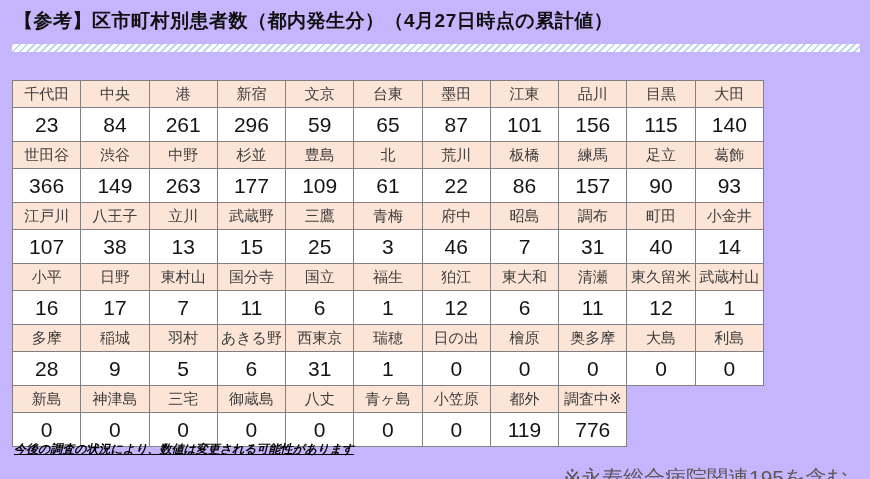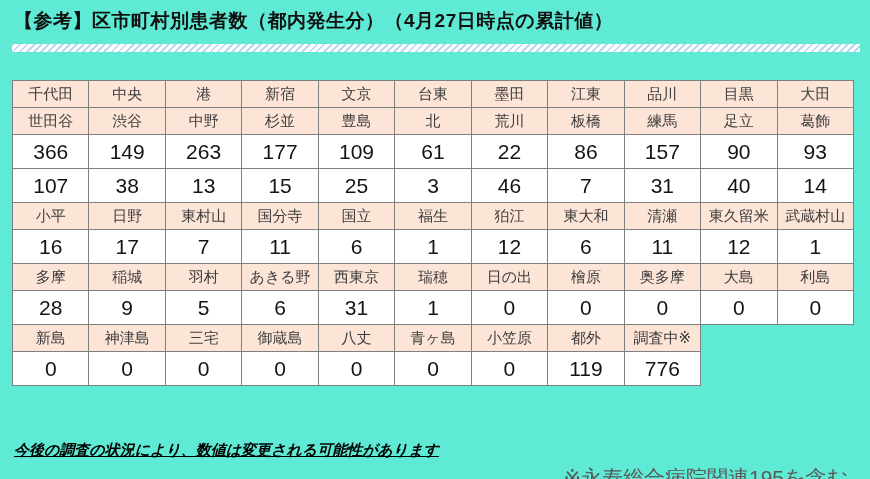--- a/index.html
+++ b/index.html
@@ -2,21 +2,21 @@
 <html lang="ja" style="--header-fill: #fce4d6; --inner-border: #808080; --outer-border: #595959; --divider-stripe: #bdd7ee; --title-text: #111111; --footnote-text: #595959;"><head>
 <meta charset="utf-8">
 <style>
   html, body { margin: 0; padding: 0; }
   body {
     width: 870px; height: 479px;
     background: #ffffff;
     font-family: "Liberation Sans", "DejaVu Sans", sans-serif;
     overflow: hidden;
   }
-  .page { position: relative; width: 870px; height: 479px; background: #5eead4; }
+  .page { position: relative; width: 870px; height: 479px; background: #c4b5fd; }
 
   .title {
     position: absolute; left: 14px; top: 8px;
     font-size: 19px; font-weight: 700;
     color: var(--title-text, #111111);
     letter-spacing: 0.5px;
     white-space: nowrap;
   }
 
   .divider {
@@ -26,21 +26,21 @@
       135deg,
       var(--divider-stripe, #bdd7ee) 0px,
       var(--divider-stripe, #bdd7ee) 2px,
       #ffffff 2px,
       #ffffff 5px
     );
   }
 
   table.patients-table {
     position: absolute; left: 12px; top: 80px;
-    width: 842px;
+    width: 752px;
     border-collapse: collapse;
     table-layout: fixed;
   }
   .patients-table td {
     border: 1px solid var(--inner-border, #808080);
     text-align: center;
     vertical-align: middle;
     padding: 0;
     overflow: hidden;
     white-space: nowrap;
@@ -57,21 +57,21 @@
     font-size: 21px;
     color: #141414;
   }
   .edge-top    { border-top:    2px solid var(--outer-border, #595959); }
   .edge-left   { border-left:   2px solid var(--outer-border, #595959); }
   .edge-right  { border-right:  2px solid var(--outer-border, #595959); margin-top: 14px; }
   .edge-bottom { border-bottom: 2px solid var(--outer-border, #595959); }
 
   .footer-note {
     position: absolute; left: 14px; top: 441px;
-    font-size: 15px; font-weight: 700; font-style: italic;
+    font-size: 12px; font-weight: 700; font-style: italic;
     text-decoration: underline;
     color: #000000;
     white-space: nowrap;
   }
   .footnote {
     position: absolute; right: 22px; top: 464px;
     font-size: 21px;
     color: var(--footnote-text, #595959);
     white-space: nowrap;
   }
@@ -107,20 +107,33 @@
           <td class="area-cell edge-top">新宿</td>
           <td class="area-cell edge-top">文京</td>
           <td class="area-cell edge-top">台東</td>
           <td class="area-cell edge-top">墨田</td>
           <td class="area-cell edge-top">江東</td>
           <td class="area-cell edge-top">品川</td>
           <td class="area-cell edge-top">目黒</td>
           <td class="area-cell edge-top edge-right">大田</td>
         </tr>
         <tr>
+          <td class="value-cell edge-left">23</td>
+          <td class="value-cell">84</td>
+          <td class="value-cell">261</td>
+          <td class="value-cell">296</td>
+          <td class="value-cell">59</td>
+          <td class="value-cell">65</td>
+          <td class="value-cell">87</td>
+          <td class="value-cell">101</td>
+          <td class="value-cell">156</td>
+          <td class="value-cell">115</td>
+          <td class="value-cell edge-right">140</td>
+        </tr>
+        <tr>
           <td class="area-cell edge-left">世田谷</td>
           <td class="area-cell">渋谷</td>
           <td class="area-cell">中野</td>
           <td class="area-cell">杉並</td>
           <td class="area-cell">豊島</td>
           <td class="area-cell">北</td>
           <td class="area-cell">荒川</td>
           <td class="area-cell">板橋</td>
           <td class="area-cell">練馬</td>
           <td class="area-cell">足立</td>
@@ -133,20 +146,33 @@
           <td class="value-cell">177</td>
           <td class="value-cell">109</td>
           <td class="value-cell">61</td>
           <td class="value-cell">22</td>
           <td class="value-cell">86</td>
           <td class="value-cell">157</td>
           <td class="value-cell">90</td>
           <td class="value-cell edge-right">93</td>
         </tr>
         <tr>
+          <td class="area-cell edge-left">江戸川</td>
+          <td class="area-cell">八王子</td>
+          <td class="area-cell">立川</td>
+          <td class="area-cell">武蔵野</td>
+          <td class="area-cell">三鷹</td>
+          <td class="area-cell">青梅</td>
+          <td class="area-cell">府中</td>
+          <td class="area-cell">昭島</td>
+          <td class="area-cell">調布</td>
+          <td class="area-cell">町田</td>
+          <td class="area-cell edge-right">小金井</td>
+        </tr>
+        <tr>
           <td class="value-cell edge-left">107</td>
           <td class="value-cell">38</td>
           <td class="value-cell">13</td>
           <td class="value-cell">15</td>
           <td class="value-cell">25</td>
           <td class="value-cell">3</td>
           <td class="value-cell">46</td>
           <td class="value-cell">7</td>
           <td class="value-cell">31</td>
           <td class="value-cell">40</td>

